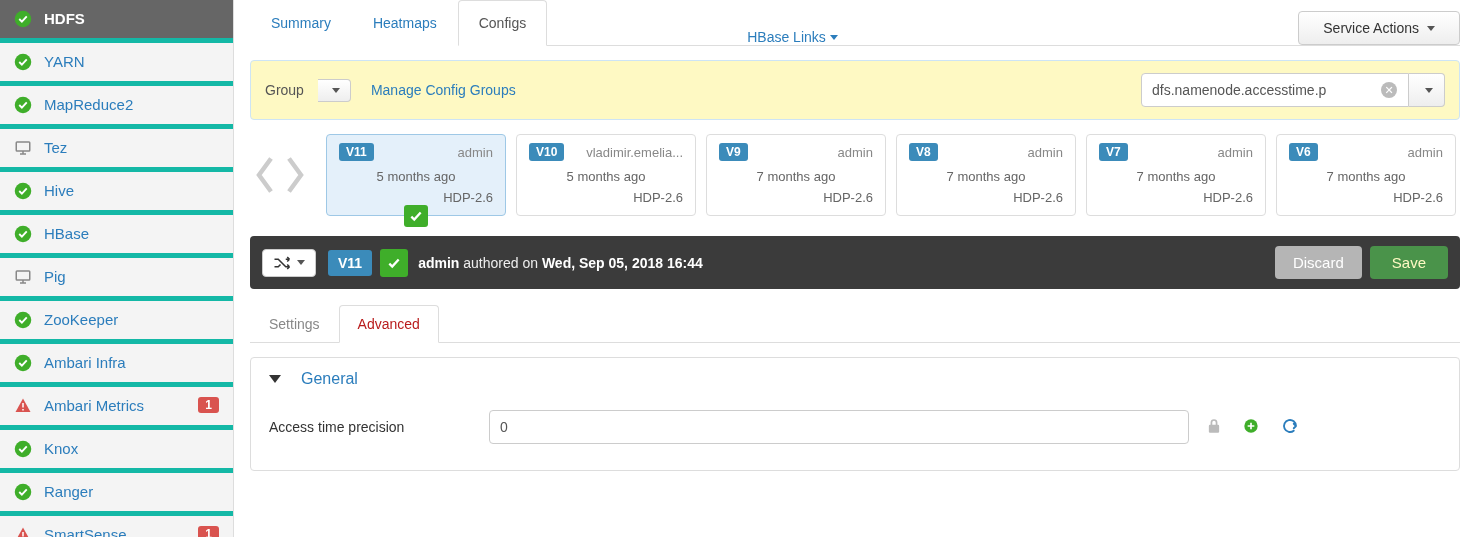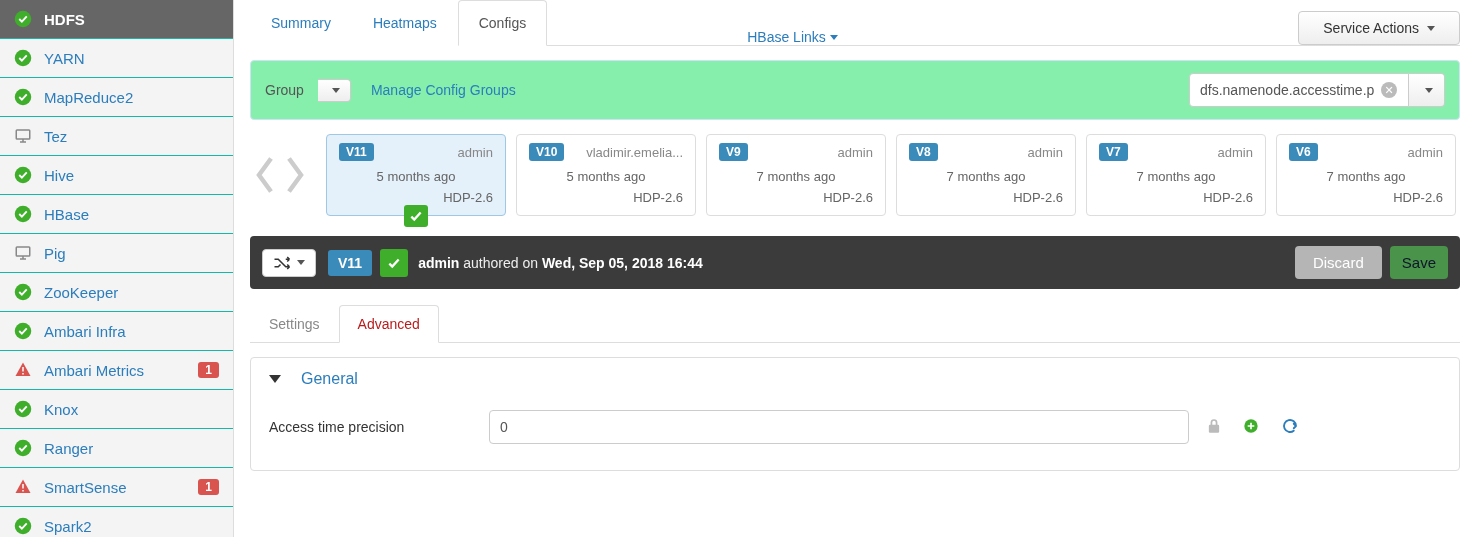--- a/index.html
+++ b/index.html
@@ -1,45 +1,45 @@
 <!DOCTYPE html>
 <html><head>
 <meta charset="utf-8">
 <style>
 * { box-sizing: border-box; margin: 0; padding: 0; }
 body { font-family: "Helvetica Neue", Helvetica, Arial, sans-serif; font-size: 14px; color: #333; background: #fff; width: 1476px; }
 .layout { display: flex; }
 .sidebar { width: 234px; background: #f4f4f4; border-right: 1px solid #ddd; flex-shrink: 0; }
-.sidebar-item { display: flex; align-items: center; padding: 10px 14px; cursor: pointer; border-bottom: 1px solid #14b8a6; position: relative; }
+.sidebar-item { display: flex; padding: 10px 14px; cursor: pointer; border-bottom: 5px solid #14b8a6; position: relative; }
 .sidebar-item.active { background: #666; color: #fff; }
 .sidebar-item .status-icon { width: 18px; height: 18px; margin-right: 12px; border-radius: 50%; display: inline-flex; align-items: center; justify-content: center; flex-shrink: 0; }
 .status-icon svg { width: 18px; height: 18px; }
 .sidebar-item .label { color: #2b7dbc; font-size: 15px; }
 .sidebar-item.active .label { color: #fff; font-weight: 600; }
 .badge-alert { position: absolute; right: 14px; background: #d9534f; color: #fff; font-size: 12px; font-weight: bold; padding: 1px 7px; border-radius: 3px; }
 
 .main { flex: 1; padding: 0 16px; }
 .topbar { display: flex; align-items: flex-end; border-bottom: 1px solid #ddd; }
 .tabs { display: flex; }
 .tab { padding: 14px 20px; color: #2b7dbc; cursor: pointer; border: 1px solid transparent; border-bottom: none; background: #fff; margin-bottom: -1px; }
 .tab.active { color: #555; border: 1px solid #ddd; border-bottom: 1px solid #fff; border-radius: 4px 4px 0 0; }
 .quick-links { margin-left: 200px; color: #2b7dbc; cursor: pointer; display: flex; align-items: center; }
 .caret { width: 0; height: 0; border-left: 4px solid transparent; border-right: 4px solid transparent; border-top: 5px solid currentColor; margin-left: 4px; display: inline-block; }
 .spacer { flex: 1; }
 .btn { border: 1px solid #ccc; background: linear-gradient(#fff,#eee); padding: 8px 24px; border-radius: 4px; cursor: pointer; color: #333; font-size: 14px; display: inline-flex; align-items: center; }
 
-.group-row { display: flex; align-items: center; background: #86efac; border: 1px solid #cde4f5; border-radius: 4px; padding: 12px 14px; margin-top: 14px; }
+.group-row { display: flex; align-items: center; background: #fef9c3; border: 1px solid #cde4f5; border-radius: 4px; padding: 12px 14px; margin-top: 14px; }
 .group-label { margin-right: 14px; color: #555; }
 .btn-group { display: flex; }
 .btn-group .btn { border-radius: 0; }
 .btn-group .btn:first-child { border-radius: 4px 0 0 4px; }
 .btn-group .btn:last-child { border-radius: 0 4px 4px 0; border-left: none; }
 .link { color: #2b7dbc; cursor: pointer; }
 .manage-groups { margin-left: 20px; text-align: center; }
-.filter-input { border: 1px solid #ccc; border-radius: 4px 0 0 4px; padding: 8px 28px 8px 10px; width: 220px; font-size: 14px; color: #555; }
+.filter-input { border: 1px solid #ccc; border-radius: 4px 0 0 4px; padding: 8px 28px 8px 10px; width: 268px; font-size: 14px; color: #555; }
 .filter-wrap { position: relative; margin-left: auto; display: flex; }
 .clear-x { position: absolute; right: 48px; top: 50%; transform: translateY(-50%); width: 16px; height: 16px; border-radius: 50%; background: #bbb; color: #fff; font-size: 11px; display: flex; align-items: center; justify-content: center; cursor: pointer; }
 .filter-dd { border: 1px solid #ccc; border-left: none; border-radius: 0 4px 4px 0; width: 36px; display: flex; align-items: center; justify-content: center; background: linear-gradient(#fff,#eee); cursor: pointer; }
 
 .versions-row { display: flex; align-items: stretch; margin-top: 14px; gap: 10px; }
 .nav-arrows { display: flex; align-items: center; color: #ccc; margin-right: 6px; }
 .nav-arrows svg { width: 30px; height: 46px; stroke: #ccc; stroke-width: 6; fill: none; cursor: pointer; }
 .vcard { border: 1px solid #ddd; border-radius: 4px; padding: 8px 12px 10px; width: 180px; position: relative; background: #fff; }
 .vcard.active { background: #e4f0fa; border-color: #9ec8e6; }
 .vcard .vrow1 { display: flex; justify-content: space-between; align-items: center; }
@@ -52,21 +52,21 @@
 .darkbar { background: #3b3b3b; border-radius: 4px; padding: 10px 12px; margin-top: 20px; display: flex; align-items: center; color: #eee; }
 .shuffle-btn { background: #fff; border: 1px solid #ccc; border-radius: 4px; padding: 6px 10px; margin-right: 12px; cursor: pointer; display: inline-flex; align-items: center; }
 .shuffle-btn .caret { border-top-color: #555; margin-left: 6px; }
 .vbadge-lg { background: #3b8bba; color: #fff; font-weight: bold; padding: 5px 10px; border-radius: 3px; margin-right: 8px; }
 .check-sq { background: #3fae2a; width: 28px; height: 28px; border-radius: 3px; display: inline-flex; align-items: center; justify-content: center; margin-right: 10px; }
 .authored { color: #eee; }
 .authored .auth-user { font-weight: bold; color: #fff; }
 .authored .auth-date { font-weight: bold; color: #fff; }
 .darkbar .spacer { flex: 1; }
 .btn-gray { background: #b5b5b5; color: #fff; border: none; padding: 8px 18px; border-radius: 4px; margin-right: 8px; cursor: pointer; font-size: 15px; }
-.btn-green { background: #4a934a; color: #0f172a; border: none; padding: 8px 12px; border-radius: 4px; cursor: pointer; font-size: 15px; }
+.btn-green { background: #4a934a; color: #fef9c3; border: none; padding: 8px 22px; border-radius: 4px; cursor: pointer; font-size: 15px; }
 
 .subtab-row { display: flex; border-bottom: 1px solid #ddd; margin-top: 16px; }
 .subtab { padding: 10px 18px; color: #888; cursor: pointer; border: 1px solid transparent; margin-bottom: -1px; }
 .subtab.active { color: #b91c1c; border: 1px solid #ddd; border-bottom: 1px solid #fff; border-radius: 4px 4px 0 0; background: #fff; }
 
 .panel { border: 1px solid #ddd; border-radius: 4px; margin-top: 14px; padding-bottom: 16px; }
 .panel-header { padding: 12px 18px; display: flex; align-items: center; cursor: pointer; }
 .tri-down { width: 0; height: 0; border-left: 6px solid transparent; border-right: 6px solid transparent; border-top: 8px solid #333; margin-right: 20px; }
 .panel-title { color: #2b7dbc; font-size: 16px; }
 .form-row { display: flex; align-items: center; padding: 10px 18px; }

